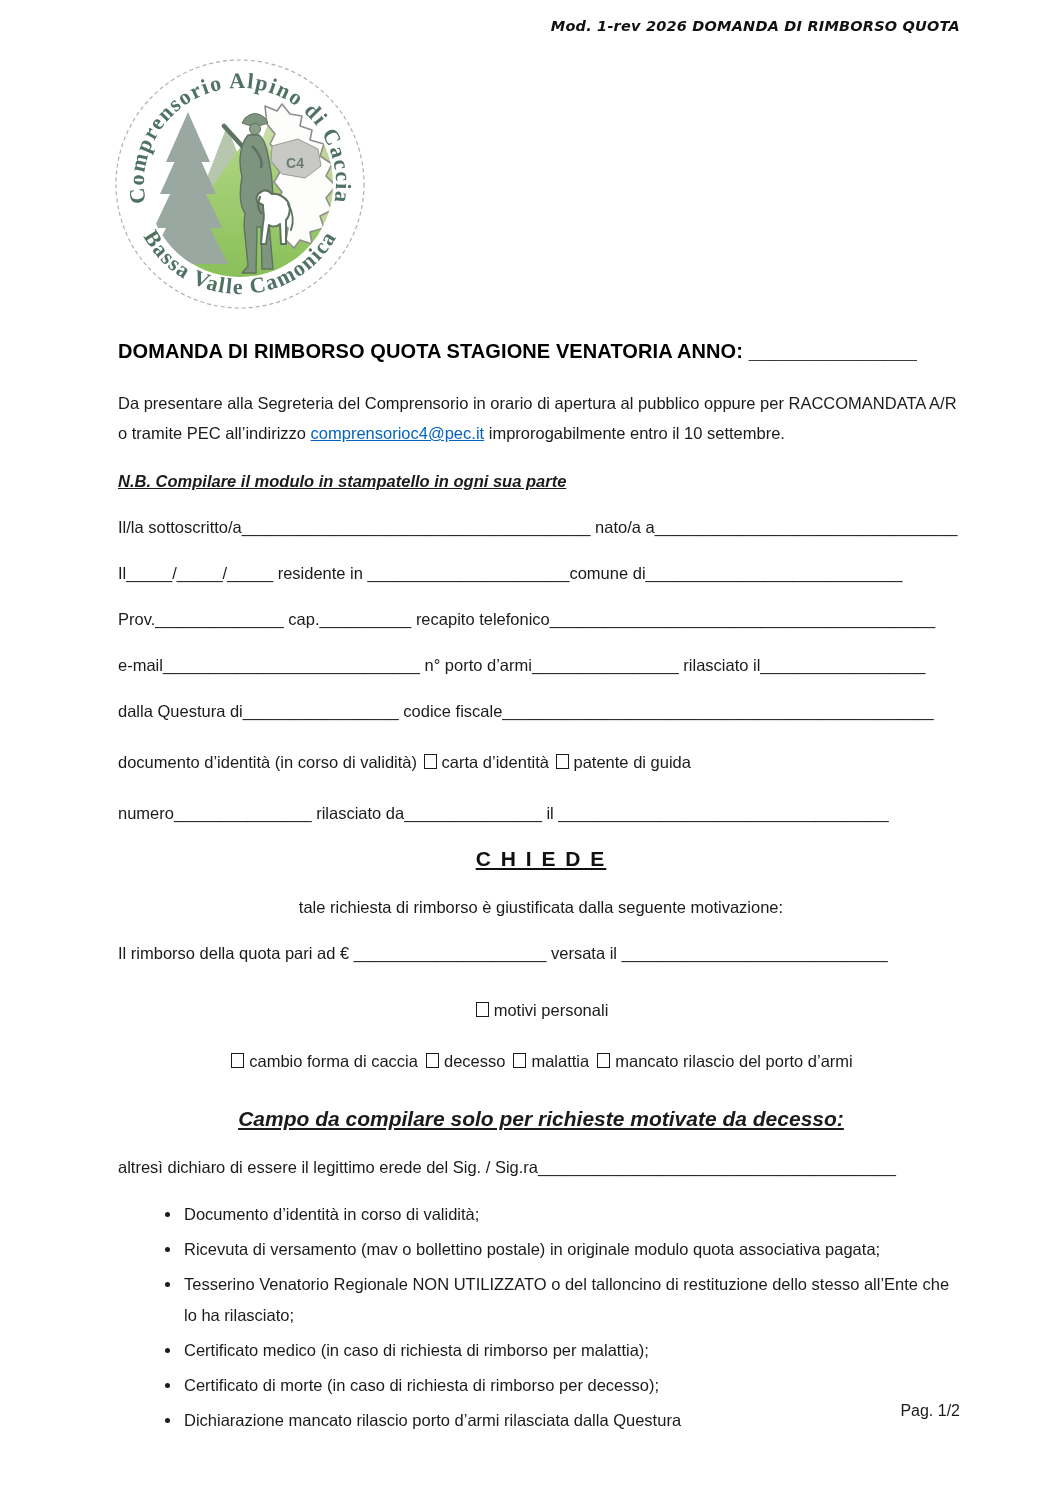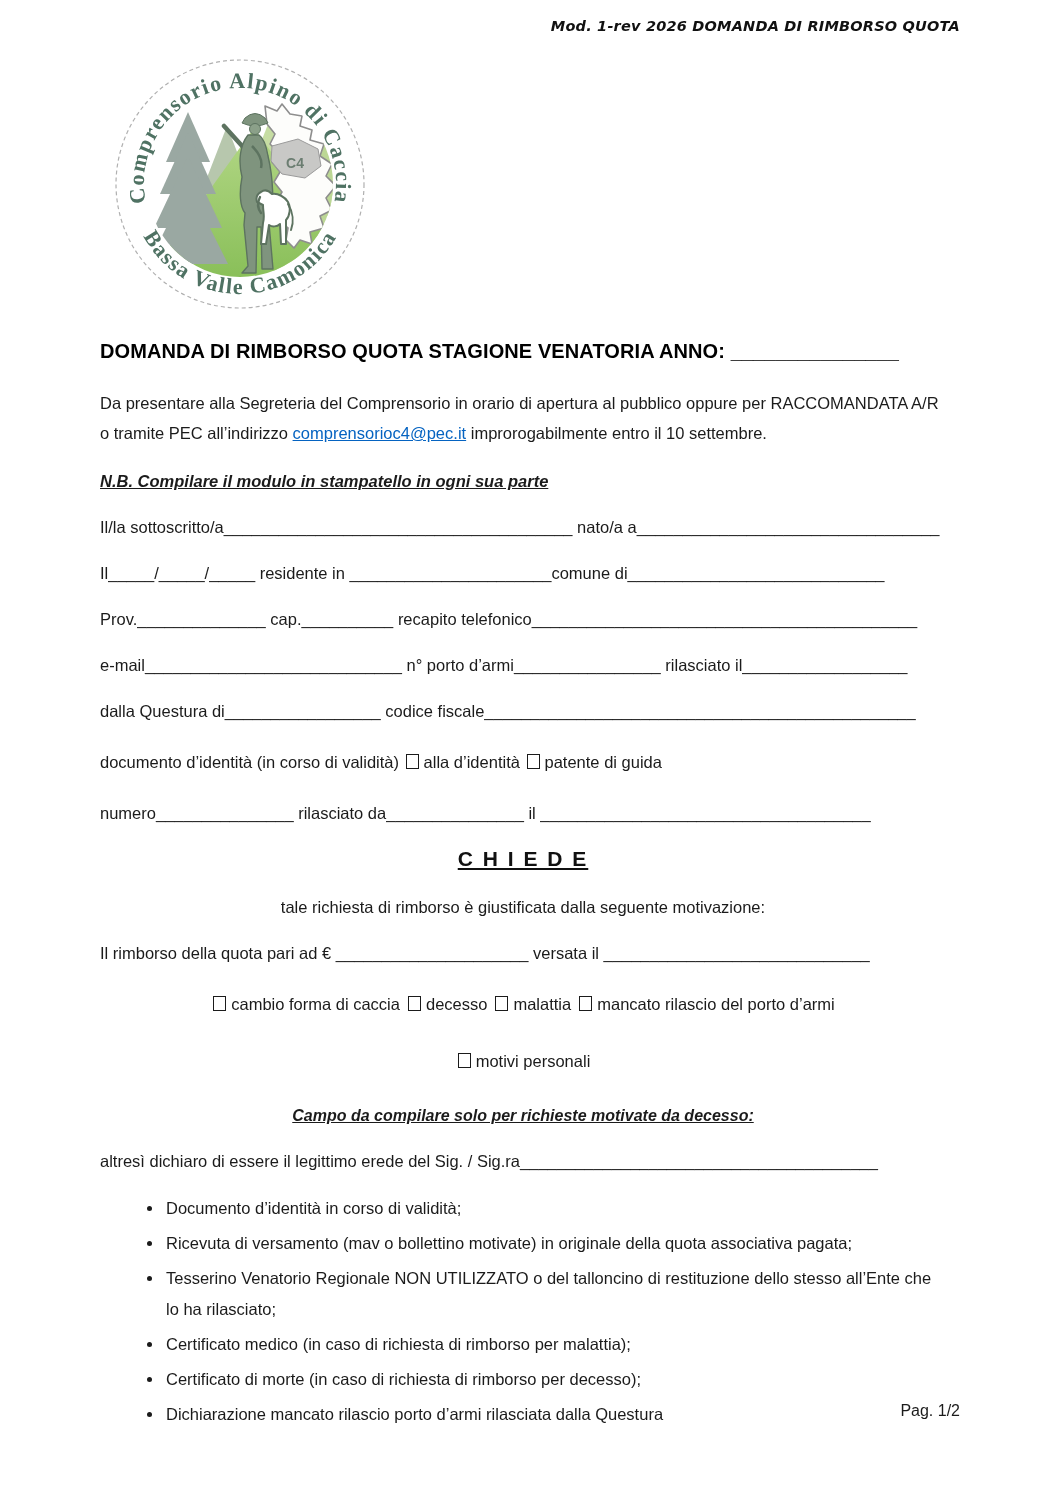--- a/index.html
+++ b/index.html
@@ -12,21 +12,21 @@
     overflow:hidden;
   }
   .header-note{
     position:absolute;top:18px;right:98px;
     font-family:"DejaVu Sans", sans-serif;
     font-style:italic;font-weight:600;
     font-size:14.5px;color:#111;
     letter-spacing:.2px;
   }
   .logo-wrap{position:absolute;left:112px;top:56px;width:256px;height:256px;}
-  .content{position:absolute;left:100px;top:338px;width:846px;}
+  .content{position:absolute;left:118px;top:338px;width:846px;}
   .doc-title{
     font-size:20px;font-weight:bold;color:#000;
     margin:0 0 0 0;line-height:26px;letter-spacing:.1px;
     white-space:nowrap;
   }
   .intro{font-size:16.5px;line-height:30px;margin:24px 0 0 0;}
   .email-link{color:#0563c1;text-decoration:underline;cursor:pointer;}
   .nb{
     font-size:16.5px;font-weight:bold;font-style:italic;
     text-decoration:underline;margin:24px 0 8px 0;
@@ -39,21 +39,21 @@
     margin:0 5px 0 2px;background:#fff;
   }
   .chiede{
     text-align:center;font-size:21px;font-weight:bold;
     letter-spacing:2px;margin:24px 0 0 0;color:#111;text-decoration:underline;
   }
   .centered{text-align:center;white-space:normal;}
   .motiv-row{font-size:16.5px;margin:32px 0 0 0;text-align:center;}
   .motiv-row .opt{margin:0 3px;}
   .campo-heading{
-    text-align:center;font-size:16px;font-weight:bold;font-style:italic;
+    text-align:center;font-size:21px;font-weight:bold;font-style:italic;
     text-decoration:underline;margin:36px 0 0 0;
   }
   .allegati-label{font-size:16.5px;margin:29px 0 0 0;}
   ul.allegati{
     margin:22px 0 0 30px;padding-left:34px;
     font-size:16.5px;line-height:31px;
   }
   ul.allegati li{margin:0 0 4px 0;padding-left:2px;}
   .page-number{
     position:absolute;top:1390px;right:98px;
@@ -148,42 +148,42 @@
   <p class="intro"><span>Da presentare alla Segreteria del Comprensorio in orario di apertura al pubblico oppure per RACCOMANDATA A/R o tramite PEC all’indirizzo </span><a class="email-link">comprensorioc4@pec.it</a><span> improrogabilmente entro il 10 settembre.</span></p>
 
   <p class="nb">N.B. Compilare il modulo in stampatello in ogni sua parte</p>
 
   <p class="form-line">Il/la sottoscritto/a______________________________________ nato/a a_________________________________</p>
   <p class="form-line">Il_____/_____/_____ residente in ______________________comune di____________________________</p>
   <p class="form-line">Prov.______________ cap.__________ recapito telefonico__________________________________________</p>
   <p class="form-line">e-mail____________________________ n° porto d’armi________________ rilasciato il__________________</p>
   <p class="form-line">dalla Questura di_________________ codice fiscale_______________________________________________</p>
 
-  <p class="form-line gap-lg"><span>documento d’identità (in corso di validità) </span><span class="chk-box"></span><span>alla d’identità</span> <span class="chk-box"></span><span>patente di guida</span></p>
+  <p class="form-line gap-lg"><span>documento d’identità (in corso di validità) </span><span class="chk-box"></span><span>carta d’identità</span> <span class="chk-box"></span><span>patente di guida</span></p>
 
   <p class="form-line gap-lg">numero_______________ rilasciato da_______________ il ____________________________________</p>
 
   <h2 class="chiede">C H I E D E</h2>
 
   <p class="form-line centered">tale richiesta di rimborso è giustificata dalla seguente motivazione:</p>
 
   <p class="form-line">Il rimborso della quota pari ad € _____________________ versata il _____________________________</p>
 
+  <p class="motiv-row" style="margin-top:38px;"><span class="opt"><span class="chk-box"></span><span>motivi personali</span></span></p>
+
   <p class="motiv-row"><span class="opt"><span class="chk-box"></span><span>cambio forma di caccia</span></span><span class="opt"><span class="chk-box"></span><span>decesso</span></span><span class="opt"><span class="chk-box"></span><span>malattia</span></span><span class="opt"><span class="chk-box"></span><span>mancato rilascio del porto d’armi</span></span></p>
-
-  <p class="motiv-row" style="margin-top:38px;"><span class="opt"><span class="chk-box"></span><span>motivi personali</span></span></p>
 
   <h3 class="campo-heading">Campo da compilare solo per richieste motivate da decesso:</h3>
 
   <p class="form-line">altresì dichiaro di essere il legittimo erede del Sig. / Sig.ra_______________________________________</p>
 
 
   <ul class="allegati">
     <li>Documento d’identità in corso di validità;</li>
-    <li>Ricevuta di versamento (mav o bollettino motivate) in originale della quota associativa pagata;</li>
+    <li>Ricevuta di versamento (mav o bollettino postale) in originale modulo quota associativa pagata;</li>
     <li>Tesserino Venatorio Regionale NON UTILIZZATO o del talloncino di restituzione dello stesso all’Ente che lo ha rilasciato;</li>
     <li>Certificato medico (in caso di richiesta di rimborso per malattia);</li>
     <li>Certificato di morte (in caso di richiesta di rimborso per decesso);</li>
     <li>Dichiarazione mancato rilascio porto d’armi rilasciata dalla Questura</li>
   </ul>
 
 </div>
 
 <div class="page-number">Pag. 1/2</div>
 

